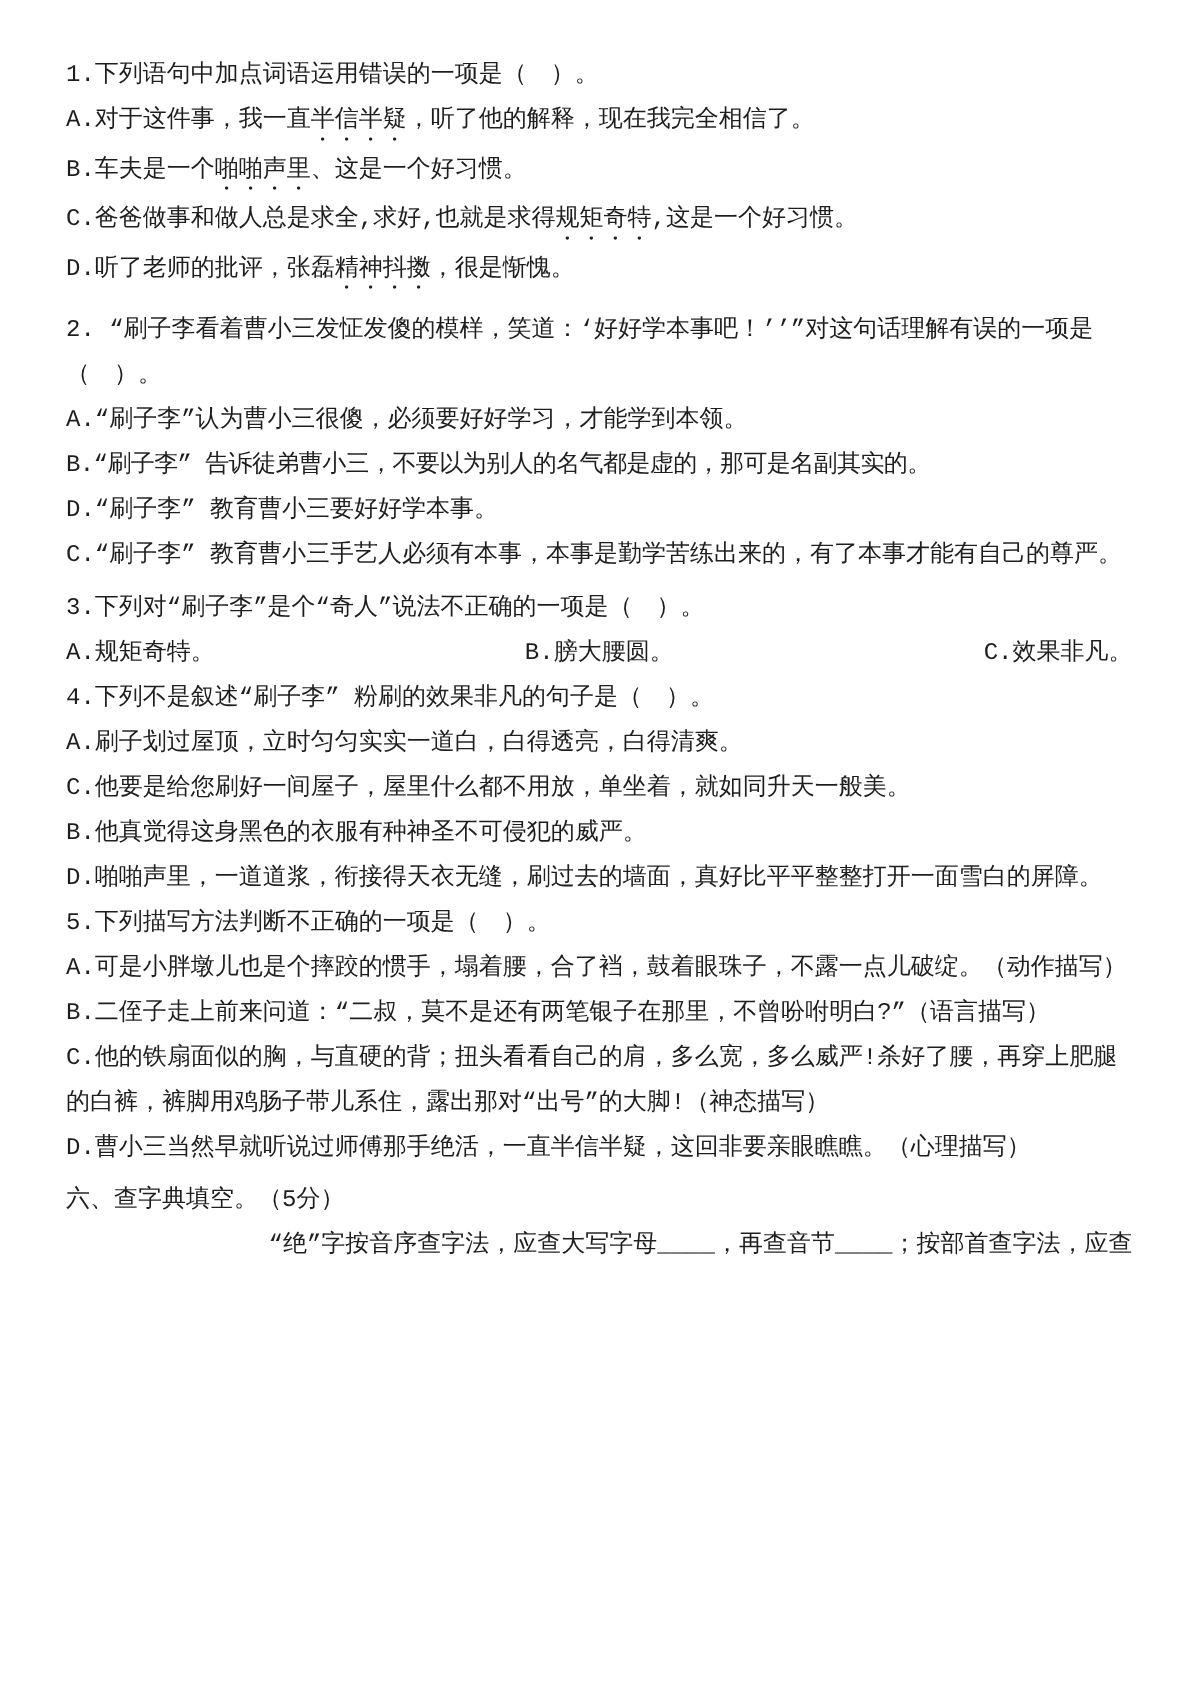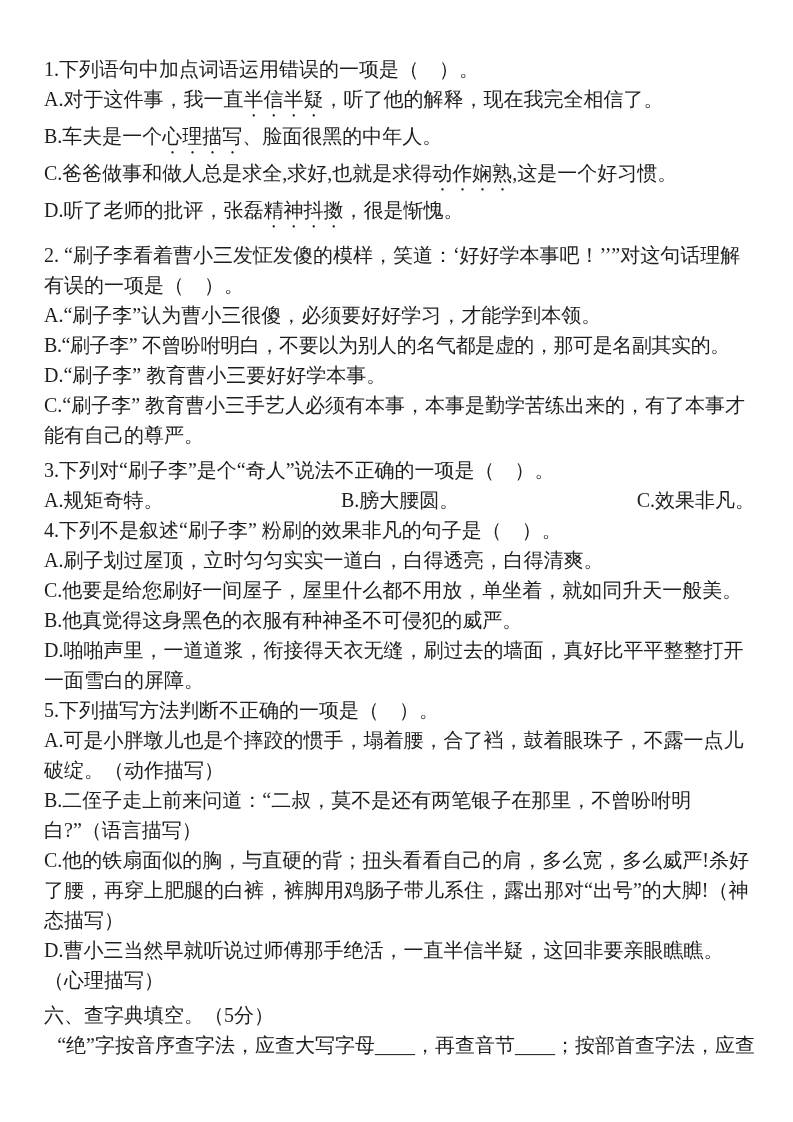--- a/index.html
+++ b/index.html
@@ -3,24 +3,24 @@
 <meta charset="utf-8">
 <style>
   html, body { margin: 0; padding: 0; background: #ffffff; }
   .page {
     position: relative;
     box-sizing: border-box;
     width: 793px;
     height: 1122px;
     background: #ffffff;
     color: #1e1e1e;
-    font-family: Liberation Serif, serif;
-    font-size: 20px;
+    font-family: Liberation Mono, monospace;
+    font-size: 16px;
     line-height: 30px;
-    padding: 54px 38px 0 44px;
+    padding: 35px 38px 0 44px;
     overflow: hidden;
   }
   .page p { margin: 0; }
   section { margin: 0; padding: 0; }
   .mt7 { margin-top: 7px; }
   .mt8 { margin-top: 8px; }
   .mt5 { margin-top: 5px; }
   .opts-row { display: flex; justify-content: space-between; }
   .emph {
     -webkit-text-emphasis: filled dot;
@@ -32,29 +32,29 @@
   .indent { text-indent: 11px; text-align: right; }
 </style>
 </head>
 <body>
 
 <div class="page">
 
   <section>
     <p>1.下列语句中加点词语运用错误的一项是（　）。</p>
     <p><span>A.对于这件事，我一直</span><span class="emph">半信半疑</span><span>，听了他的解释，现在我完全相信了。</span></p>
-    <p class="mt7"><span>B.车夫是一个</span><span class="emph">心理描写</span><span>、脸面很黑的中年人。</span></p>
-    <p class="mt7"><span>C.爸爸做事和做人总是求全,求好,也就是求得</span><span class="emph">动作娴熟</span><span>,这是一个好习惯。</span></p>
+    <p class="mt7"><span>B.车夫是一个</span><span class="emph">啪啪声里</span><span>、这是一个好习惯。</span></p>
+    <p class="mt7"><span>C.爸爸做事和做人总是求全,求好,也就是求得</span><span class="emph">规矩奇特</span><span>,这是一个好习惯。</span></p>
     <p class="mt7"><span>D.听了老师的批评，张磊</span><span class="emph">精神抖擞</span><span>，很是惭愧。</span></p>
   </section>
 
   <section class="mt8">
     <p>2. “刷子李看着曹小三发怔发傻的模样，笑道：‘好好学本事吧！’’”对这句话理解有误的一项是（　）。</p>
     <p>A.“刷子李”认为曹小三很傻，必须要好好学习，才能学到本领。</p>
-    <p class="one-line">B.“刷子李” 不曾吩咐明白，不要以为别人的名气都是虚的，那可是名副其实的。</p>
+    <p class="one-line">B.“刷子李” 告诉徒弟曹小三，不要以为别人的名气都是虚的，那可是名副其实的。</p>
     <p>D.“刷子李” 教育曹小三要好好学本事。</p>
     <p>C.“刷子李” 教育曹小三手艺人必须有本事，本事是勤学苦练出来的，有了本事才能有自己的尊严。</p>
   </section>
 
   <section class="mt5">
     <p>3.下列对“刷子李”是个“奇人”说法不正确的一项是（　）。</p>
     <p class="opts-row">
       <span>A.规矩奇特。</span>
       <span>B.膀大腰圆。</span>
       <span>C.效果非凡。</span>

